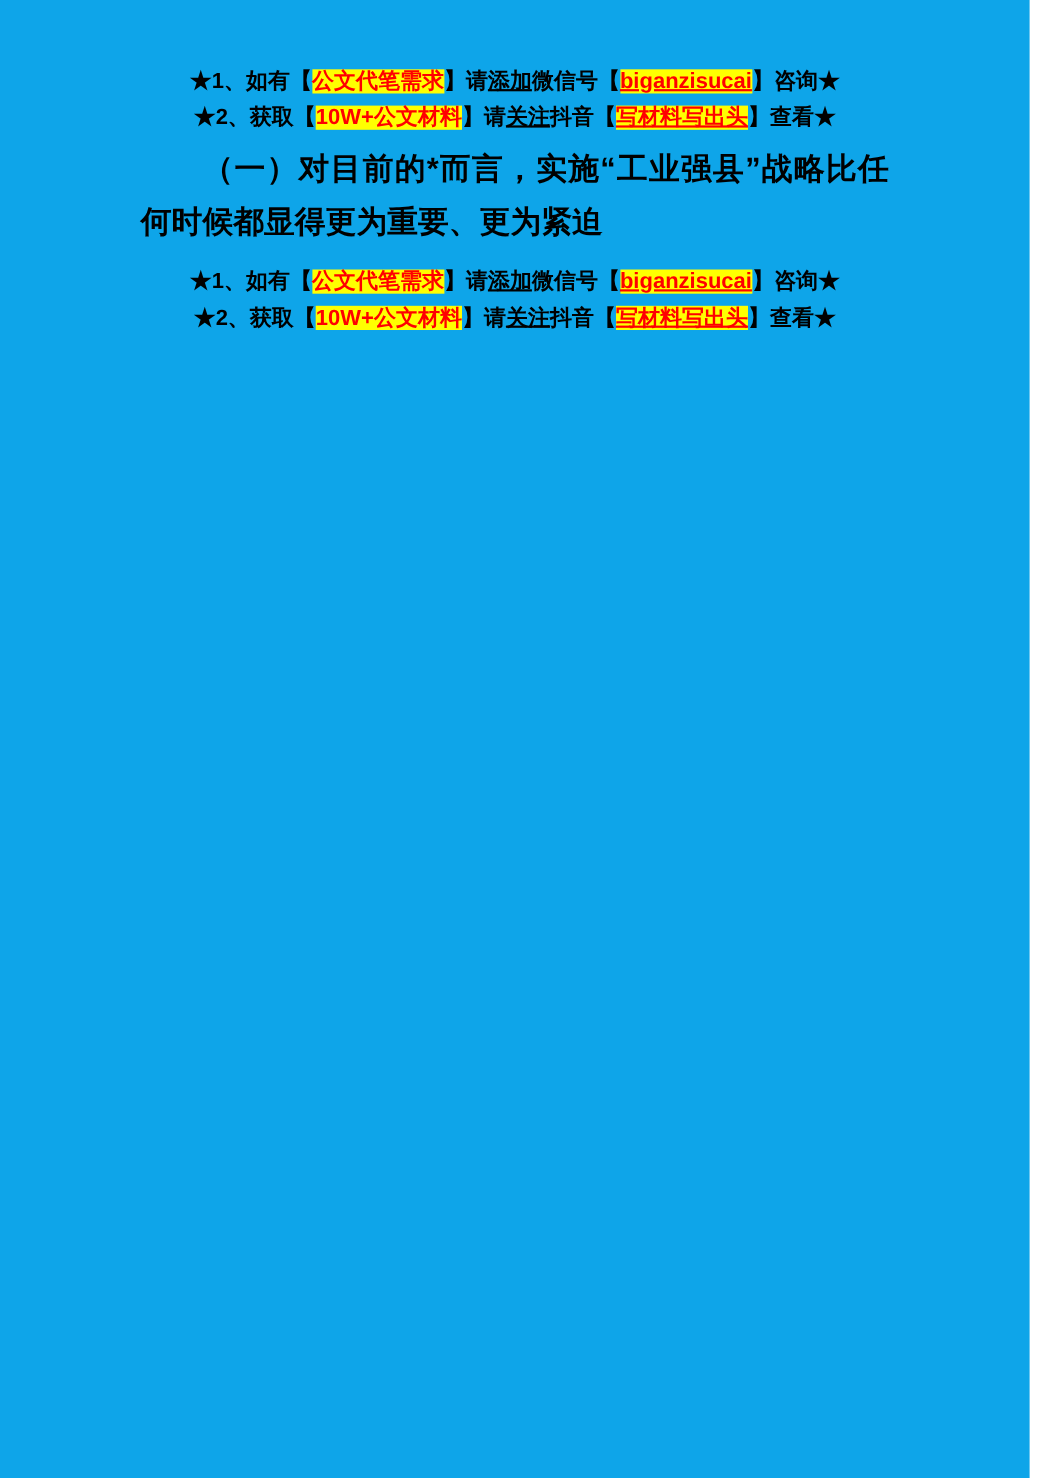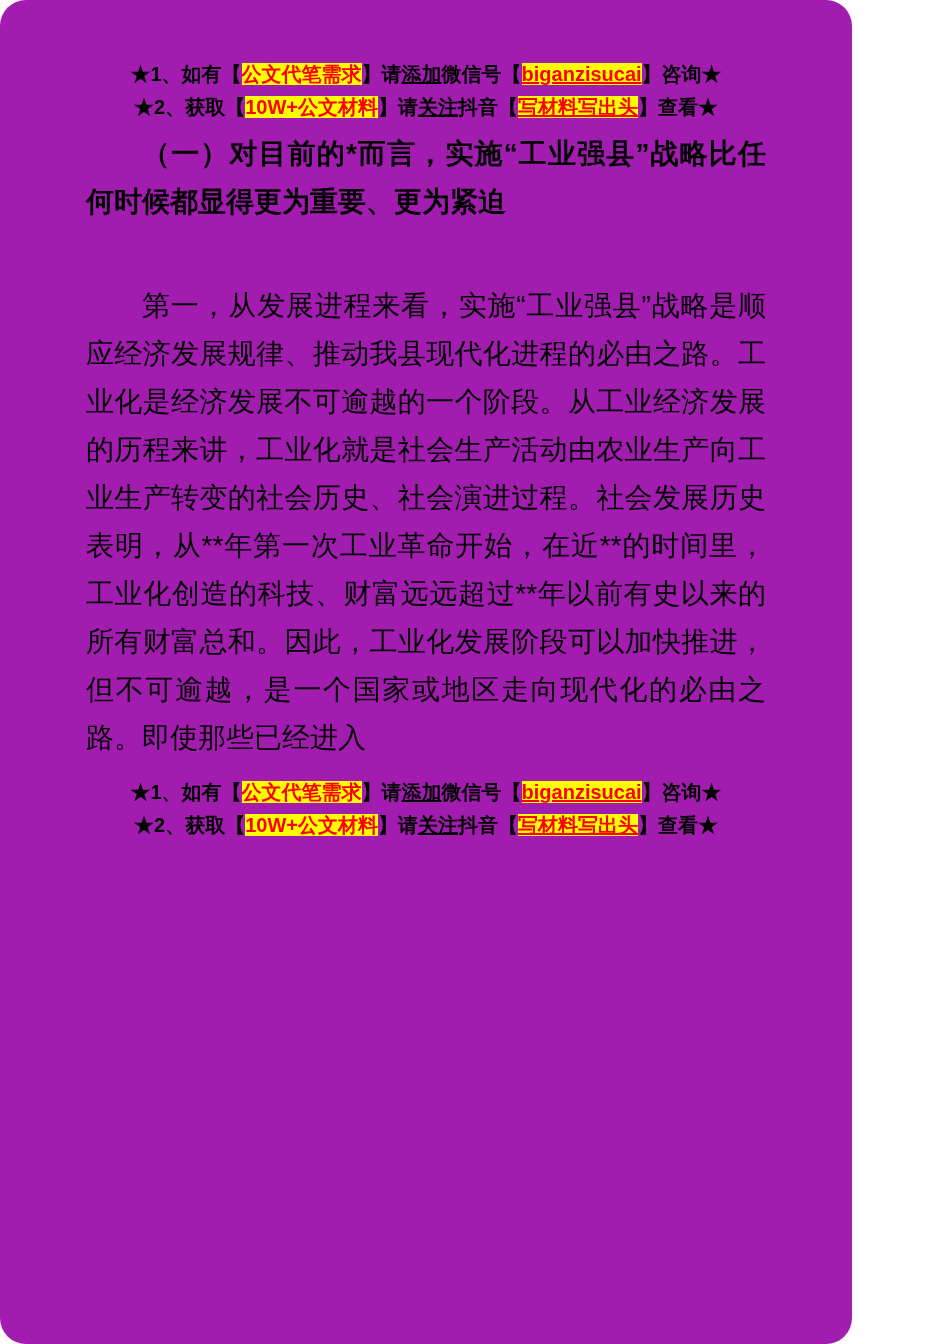--- a/index.html
+++ b/index.html
@@ -2,29 +2,28 @@
 <html><head>
 <meta charset="utf-8">
 <style>
   html, body {
     margin: 0;
     padding: 0;
     background: #ffffff;
   }
   .page {
     position: relative;
-    width: 852px;
+    width: 936px;
     height: 1344px;
-    background: #a21caf;
+    background: #0ea5e9;
     overflow: hidden;
     font-family: "Liberation Sans", sans-serif;
     color: #000000;
     box-sizing: border-box;
     padding-top: 58px;
-    border-radius: 26px;
   }
   .promo {
     text-align: center;
     font-weight: bold;
     font-size: 20px;
     line-height: 33px;
     color: #000000;
     white-space: nowrap;
   }
   .promo-line { display: block; }
@@ -59,19 +58,18 @@
 </head>
 <body>
 
 <div class="page">
   <div class="promo promo-header" id="promo-header">
       <div class="promo-line"><span class="seg-plain">★1、如有【</span><span class="seg-hl-red">公文代笔需求</span><span class="seg-plain">】请</span><span class="seg-underline">添加</span><span class="seg-plain">微信号【</span><span class="seg-hl-red-underline">biganzisucai</span><span class="seg-plain">】咨询★</span></div>
       <div class="promo-line"><span class="seg-plain">★2、获取【</span><span class="seg-hl-red">10W+公文材料</span><span class="seg-plain">】请</span><span class="seg-underline">关注</span><span class="seg-plain">抖音【</span><span class="seg-hl-red-underline">写材料写出头</span><span class="seg-plain">】查看★</span></div>
     </div>
   <div class="content" id="doc-content">
       <div class="para heading indent">（一）对目前的*而言，实施“工业强县”战略比任何时候都显得更为重要、更为紧迫</div>
-      <div class="para body indent">第一，从发展进程来看，实施“工业强县”战略是顺应经济发展规律、推动我县现代化进程的必由之路。工业化是经济发展不可逾越的一个阶段。从工业经济发展的历程来讲，工业化就是社会生产活动由农业生产向工业生产转变的社会历史、社会演进过程。社会发展历史表明，从**年第一次工业革命开始，在近**的时间里，工业化创造的科技、财富远远超过**年以前有史以来的所有财富总和。因此，工业化发展阶段可以加快推进，但不可逾越，是一个国家或地区走向现代化的必由之路。即使那些已经进入</div>
     </div>
   <div class="promo promo-footer" id="promo-footer">
       <div class="promo-line"><span class="seg-plain">★1、如有【</span><span class="seg-hl-red">公文代笔需求</span><span class="seg-plain">】请</span><span class="seg-underline">添加</span><span class="seg-plain">微信号【</span><span class="seg-hl-red-underline">biganzisucai</span><span class="seg-plain">】咨询★</span></div>
       <div class="promo-line"><span class="seg-plain">★2、获取【</span><span class="seg-hl-red">10W+公文材料</span><span class="seg-plain">】请</span><span class="seg-underline">关注</span><span class="seg-plain">抖音【</span><span class="seg-hl-red-underline">写材料写出头</span><span class="seg-plain">】查看★</span></div>
     </div>
 </div>
 
 </body></html>

